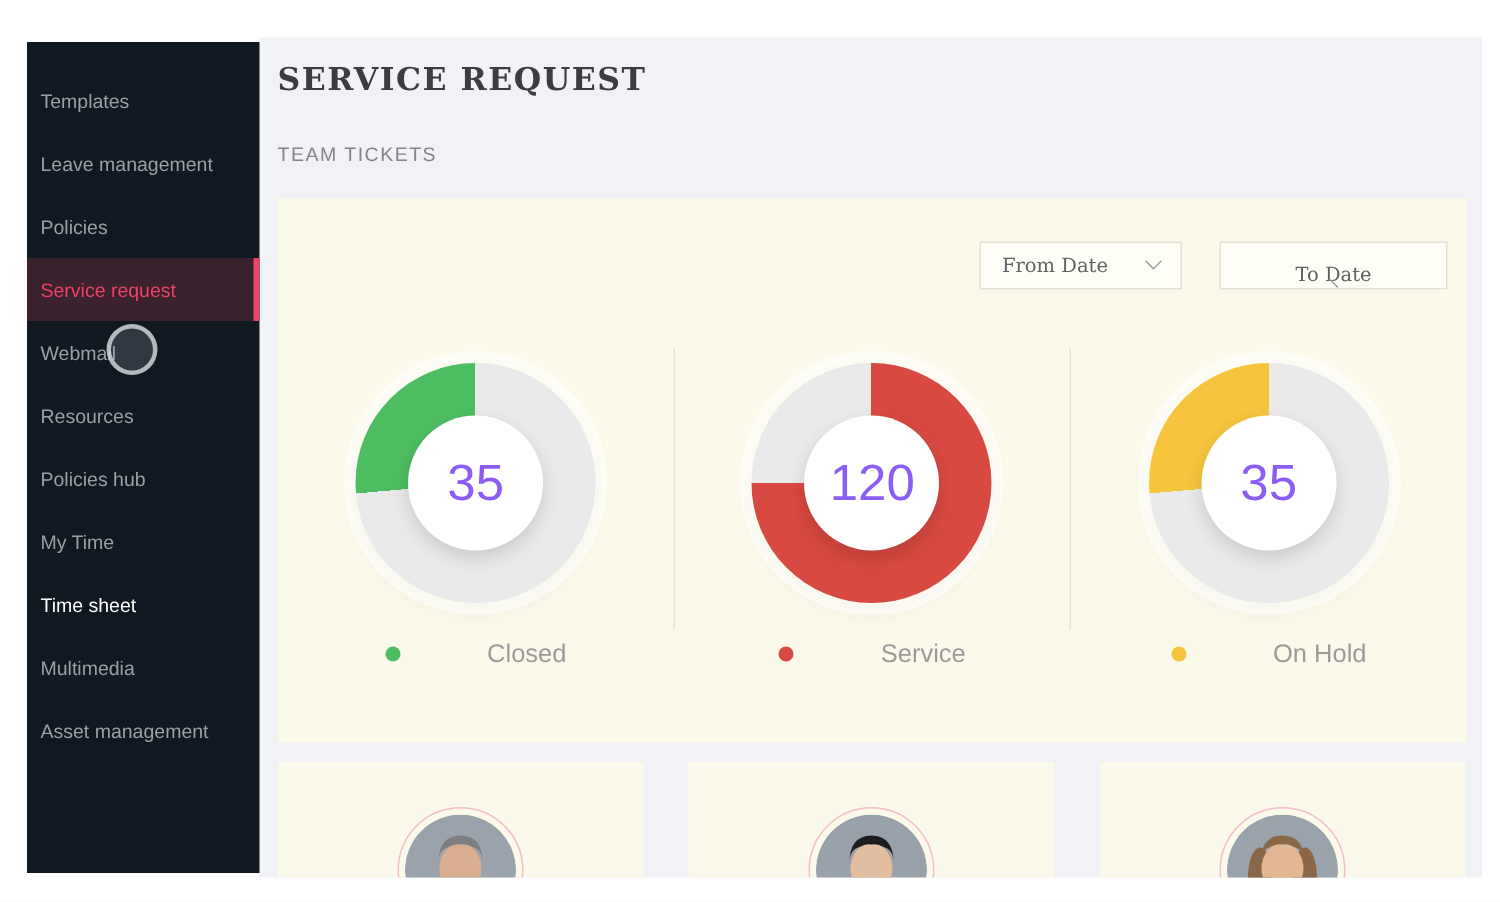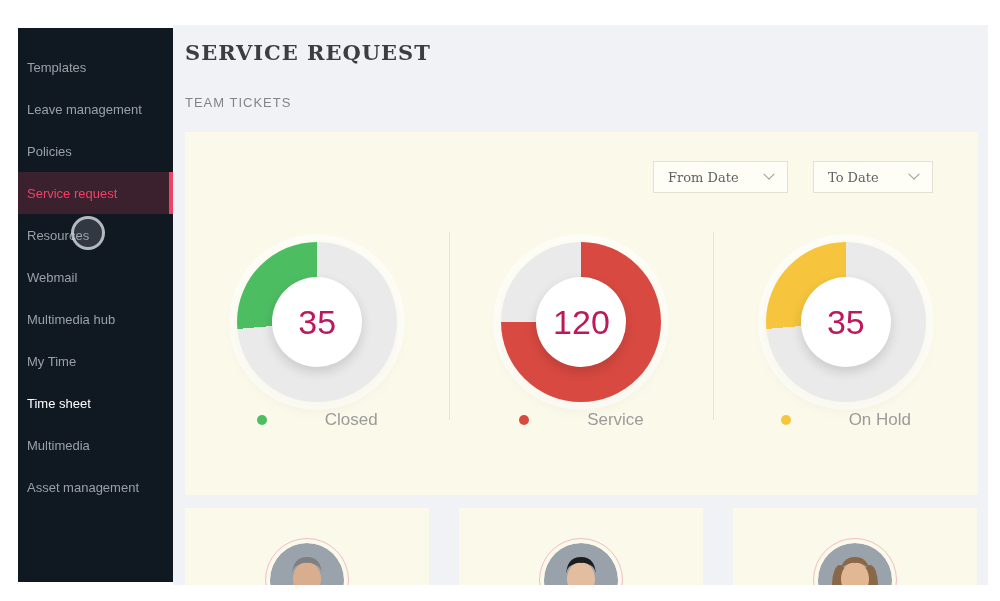--- a/index.html
+++ b/index.html
@@ -35,35 +35,35 @@
   .page-subtitle { position:absolute; left:185px; top:95px; color:#828487;
               font-size:13px; letter-spacing:1px; }
 
   
   .panel { position:absolute; left:185px; top:132px; width:793px; height:363px; background:#fbf9e9; }
   .filter-box { position:absolute; top:29px; height:32px; background:#fefdf6;
               border:1px solid #e3e1d3; display:flex; align-items:center;
               justify-content:space-between; padding:14px 14px; cursor:pointer; }
   .filter-box .lbl { color:#5f6165; font-family:"DejaVu Serif","Liberation Serif",serif; font-size:13px; }
   .filter-from { left:468px; width:135px; }
-  .filter-to   { left:628px; width:120px; }
+  .filter-to   { left:628px; width:152px;flex-direction:column; }
   .chev { width:8px; height:8px; border-right:1.5px solid #9aa0a4; border-bottom:1.5px solid #9aa0a4;
           transform:rotate(45deg) translate(-2px,-2px); }
 
   .divider { position:absolute; top:100px; width:1px; height:188px; background:#e7e4d4; }
 
   .donut-row { position:absolute; left:0; top:110px; width:100%; display:flex; }
   .donut-section { width:33.333%; display:flex; flex-direction:column; align-items:center; }
   .donut { position:relative; width:160px; height:160px; border-radius:50%;
            box-shadow:0 0 0 8px rgba(255,255,255,.55), 0 6px 16px rgba(0,0,0,.06); }
   .donut-inner { position:absolute; left:50%; top:50%; width:90px; height:90px;
            margin:-45px 0 0 -45px; border-radius:50%; background:#ffffff;
            box-shadow:0 5px 12px rgba(0,0,0,.14); display:flex; align-items:center; justify-content:center; }
-  .donut-value { font-size:34px; color:#be185d; }
-  .legend { margin-top:8px; display:flex; align-items:center;gap:48px; }
+  .donut-value { font-size:34px; color:#8b5cf6; }
+  .legend { margin-top:24px; display:flex; align-items:center;gap:48px; }
   .legend-dot { width:10px; height:10px; border-radius:50%; margin-right:10px; }
   .legend-label { font-size:17px; color:#9b9b9b; }
 
   
   .cards { position:absolute; left:185px; top:508px; width:793px; height:77px; }
   .card { position:absolute; top:0; width:244px; height:77px; background:#fbf9e9; overflow:hidden; cursor:pointer; }
   .avatar-ring { position:absolute; left:50%; top:30px; width:84px; height:84px; margin-left:-42px;
            border-radius:50%; border:1px solid #f2bdca; }
   .avatar { position:absolute; left:50%; top:35px; width:74px; height:74px; margin-left:-37px;
            border-radius:50%; overflow:hidden; }
@@ -74,23 +74,23 @@
 <div class="canvas">
 
   <div class="main-bg"></div>
 
   <aside class="sidebar">
     <nav class="nav">
         <div class="nav-item">Templates</div>
         <div class="nav-item">Leave management</div>
         <div class="nav-item">Policies</div>
         <div class="nav-item active">Service request</div>
+        <div class="nav-item">Webmail</div>
         <div class="nav-item">Resources</div>
-        <div class="nav-item">Webmail</div>
-        <div class="nav-item">Multimedia hub</div>
+        <div class="nav-item">Policies hub</div>
         <div class="nav-item">My Time</div>
         <div class="nav-item bright">Time sheet</div>
         <div class="nav-item">Multimedia</div>
         <div class="nav-item">Asset management</div>
       </nav>
   </aside>
 
   <div class="click-indicator"></div>
 
   <h1 class="page-title">SERVICE REQUEST</h1>

